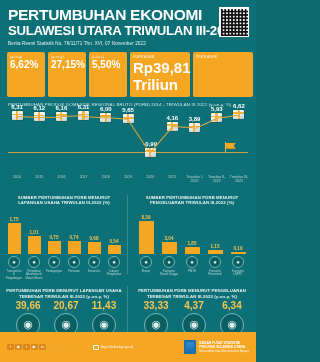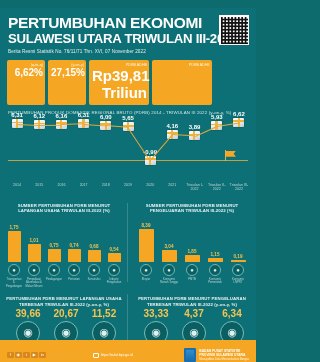--- a/index.html
+++ b/index.html
@@ -5,21 +5,21 @@
   * { box-sizing: border-box; margin: 0; padding: 0; }
   html, body {
     width: 256px; height: 362px;
     font-family: "Liberation Sans", sans-serif;
     background: #0d6b6e;
     overflow: hidden;
   }
   .page { position: relative; width: 256px; height: 362px; background: #0d7076; }
 
   
-  .header { position: relative; padding: 7px 8px 2px 8px; margin-top: 8px; }
+  .header { position: relative; padding: 7px 8px 2px 8px; }
   .title-1 {
     font-size: 15.5px; font-weight: bold; color: #ffffff;
     letter-spacing: -0.3px; line-height: 1.02;
   }
   .title-2 {
     font-size: 13.2px; font-weight: bold; color: #ffffff;
     letter-spacing: -0.3px; line-height: 1.05; margin-top: 1px;
   }
   .subtitle {
     font-size: 4.6px; color: #e6f0ef; margin-top: 3.5px; letter-spacing: 0.1px;
@@ -39,21 +39,20 @@
   }
 
   
   .kpi-strip {
     display: flex; gap: 3px; padding: 0 7px; margin-top: 4px;
   }
   .kpi {
     background: #f5a623; border-radius: 2px;
     padding: 2.5px 2px 3px 3px; color: #ffffff;
     flex: 0 0 auto;
-    text-align: right;
   }
   .kpi.w1 { width: 38px; }
   .kpi.w2 { width: 60px; }
   .kpi-label { font-size: 3.5px; color: #fff7e6; letter-spacing: 0.1px; }
   .kpi-value { font-size: 10px; font-weight: bold; line-height: 1.15; margin-top: 0.5px; }
   .kpi.w2 .kpi-value { font-size: 15px; }
 
   
   .ts-caption {
     font-size: 4.4px; color: #cfe4e3; padding: 5px 8px 0 8px; letter-spacing: 0.15px;
@@ -189,20 +188,24 @@
   </div>
 
   <div class="kpi-strip">
     <div class="kpi w1">
       <div class="kpi-label">(q-to-q)</div>
       <div class="kpi-value">6,62%</div>
     </div>
     <div class="kpi w1">
       <div class="kpi-label">(y-on-y)</div>
       <div class="kpi-value">27,15%</div>
+    </div>
+    <div class="kpi w1">
+      <div class="kpi-label">(c-to-c)</div>
+      <div class="kpi-value">5,50%</div>
     </div>
     <div class="kpi w2">
       <div class="kpi-label">PDRB ADHB</div>
       <div class="kpi-value">Rp39,81 Triliun</div>
     </div>
     <div class="kpi w2">
       <div class="kpi-label">PDRB ADHK</div>
     </div>
   </div>
 
@@ -397,21 +400,21 @@
             <div class="big-val">39,66</div>
             <div class="big-circ">◉</div>
             <div class="big-cap">Penyediaan Akomodasi &amp; Makan Minum</div>
           </div>
           <div class="big-item">
             <div class="big-val">20,67</div>
             <div class="big-circ">◉</div>
             <div class="big-cap">Transportasi &amp; Pergudangan</div>
           </div>
           <div class="big-item">
-            <div class="big-val">11,52</div>
+            <div class="big-val">11,43</div>
             <div class="big-circ">◉</div>
             <div class="big-cap">Administrasi Pemerintahan, Pertahanan dan Jaminan Sosial Wajib</div>
           </div>
         </div>
     </div>
     <div class="bot-col right">
       <div class="sec-title">PERTUMBUHAN PDRB MENURUT PENGELUARAN TERBESAR TRIWULAN III-2022 (y-on-y, %)</div>
       <div class="big-row" id="big-right">
           <div class="big-item">
             <div class="big-val">33,33</div>

